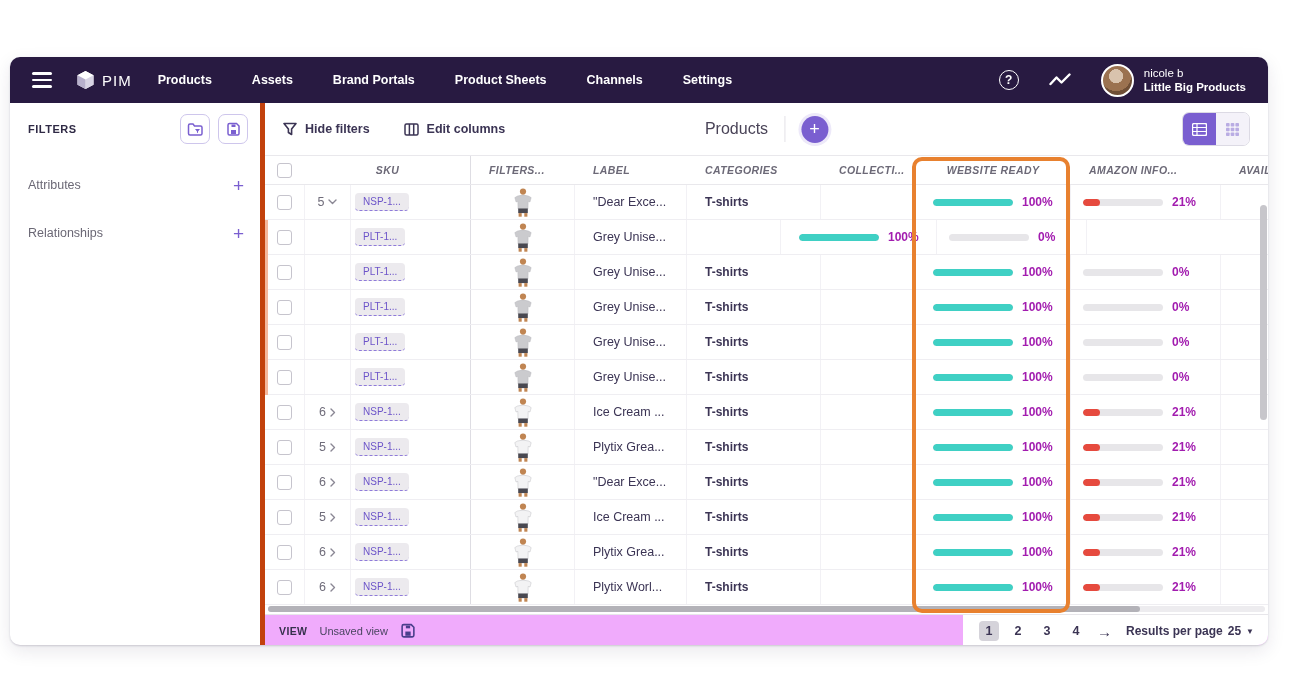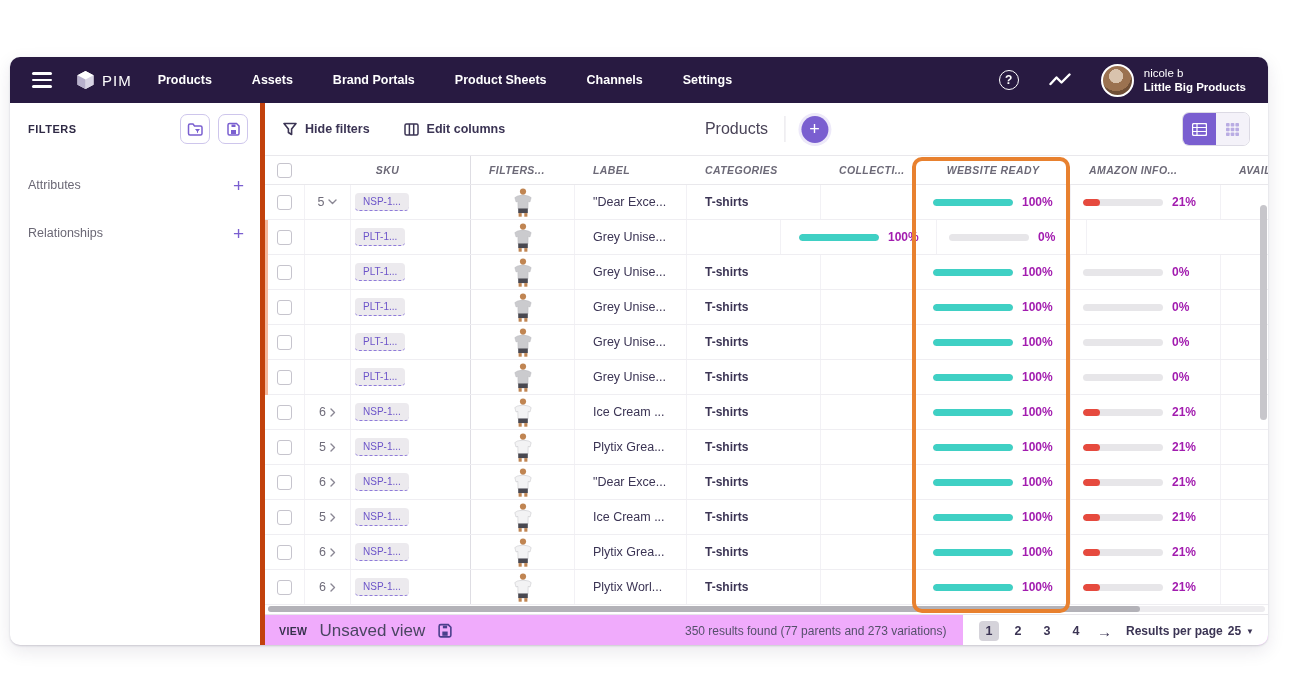--- a/index.html
+++ b/index.html
@@ -106,21 +106,21 @@
   .vscroll { position:absolute; right:1px; top:84px; width:7px; height:428px; z-index:5; }
   .vscroll .thumb { position:absolute; top:18px; left:0; width:7px; height:215px; background:#C7C6CB; border-radius:4px; }
   .hscroll { flex:0 0 9px; position:relative; background:#fff; }
   .hscroll .track { position:absolute; left:3px; right:3px; top:1px; height:6px; background:#EDECEF; border-radius:3px; }
   .hscroll .thumb { position:absolute; left:3px; top:1px; height:6px; width:872px; background:#B3B2B8; border-radius:3px; cursor:pointer; }
 
   
   .footer { flex:0 0 32px; background:#f0abfc; border-top:1px solid #E7E6EA; display:flex; align-items:center;
             padding-left:14px; position:relative; }
   .view-label { font-size:10.5px; font-weight:700; letter-spacing:.4px; color:#35304C; }
-  .view-name { font-size:17px; color:#4A4561; margin-left:12px; }
+  .view-name { font-size:11px; color:#4A4561; margin-left:12px; }
   .save-view-btn { margin-left:12px; display:flex; align-items:center; cursor:pointer; }
   .results-summary { position:absolute; left:420px; font-size:12px; color:#55506B; white-space:nowrap; }
   .footer-right { position:absolute; right:0; top:0; bottom:-1px; width:305px; background:#fff;
                   display:flex; align-items:center; padding:0 14px 0 16px; border-radius:0 0 10px 0; }
   .page-btn { min-width:20px; height:20px; border-radius:4px; display:flex; align-items:center; justify-content:center;
               font-size:12.5px; font-weight:700; color:#3B3454; cursor:pointer; margin-right:9px; padding:0 4px; }
   .page-btn.active { background:#D5D3DA; }
   .next-arrow { font-size:15px; font-weight:700; color:#3B3454; cursor:pointer; margin-left:2px; }
   .rpp { margin-left:auto; display:flex; align-items:center; gap:5px; cursor:pointer; }
   .rpp-label { font-size:12px; font-weight:700; color:#3B3454; }
@@ -858,21 +858,20 @@
         <span class="view-name">Unsaved view</span>
         <span class="save-view-btn">
           <span style="display:flex;">
             <svg width="16" height="16" viewBox="0 0 15 15">
                 <path d="M2 3 a1.5 1.5 0 0 1 1.5-1.5 h7 L13 4 v7.5 a1.5 1.5 0 0 1-1.5 1.5 h-8 A1.5 1.5 0 0 1 2 11.5 Z" fill="none" stroke="#4B3F8C" stroke-width="1.5"></path>
                 <rect x="5" y="8" width="5" height="4" fill="#4B3F8C"></rect>
                 <rect x="5.5" y="2.5" width="4" height="2.5" fill="#4B3F8C"></rect>
               </svg>
           </span>
         </span>
-        <span class="results-summary">350 results found (77 parents and 273 variations)</span>
         <div class="footer-right">
           <div style="display:flex;align-items:center;">
               <div class="page-btn active">1</div>
               <div class="page-btn">2</div>
               <div class="page-btn">3</div>
               <div class="page-btn">4</div>
             </div>
           <span class="next-arrow">→</span>
           <div class="rpp">
             <span class="rpp-label">Results per page</span>

